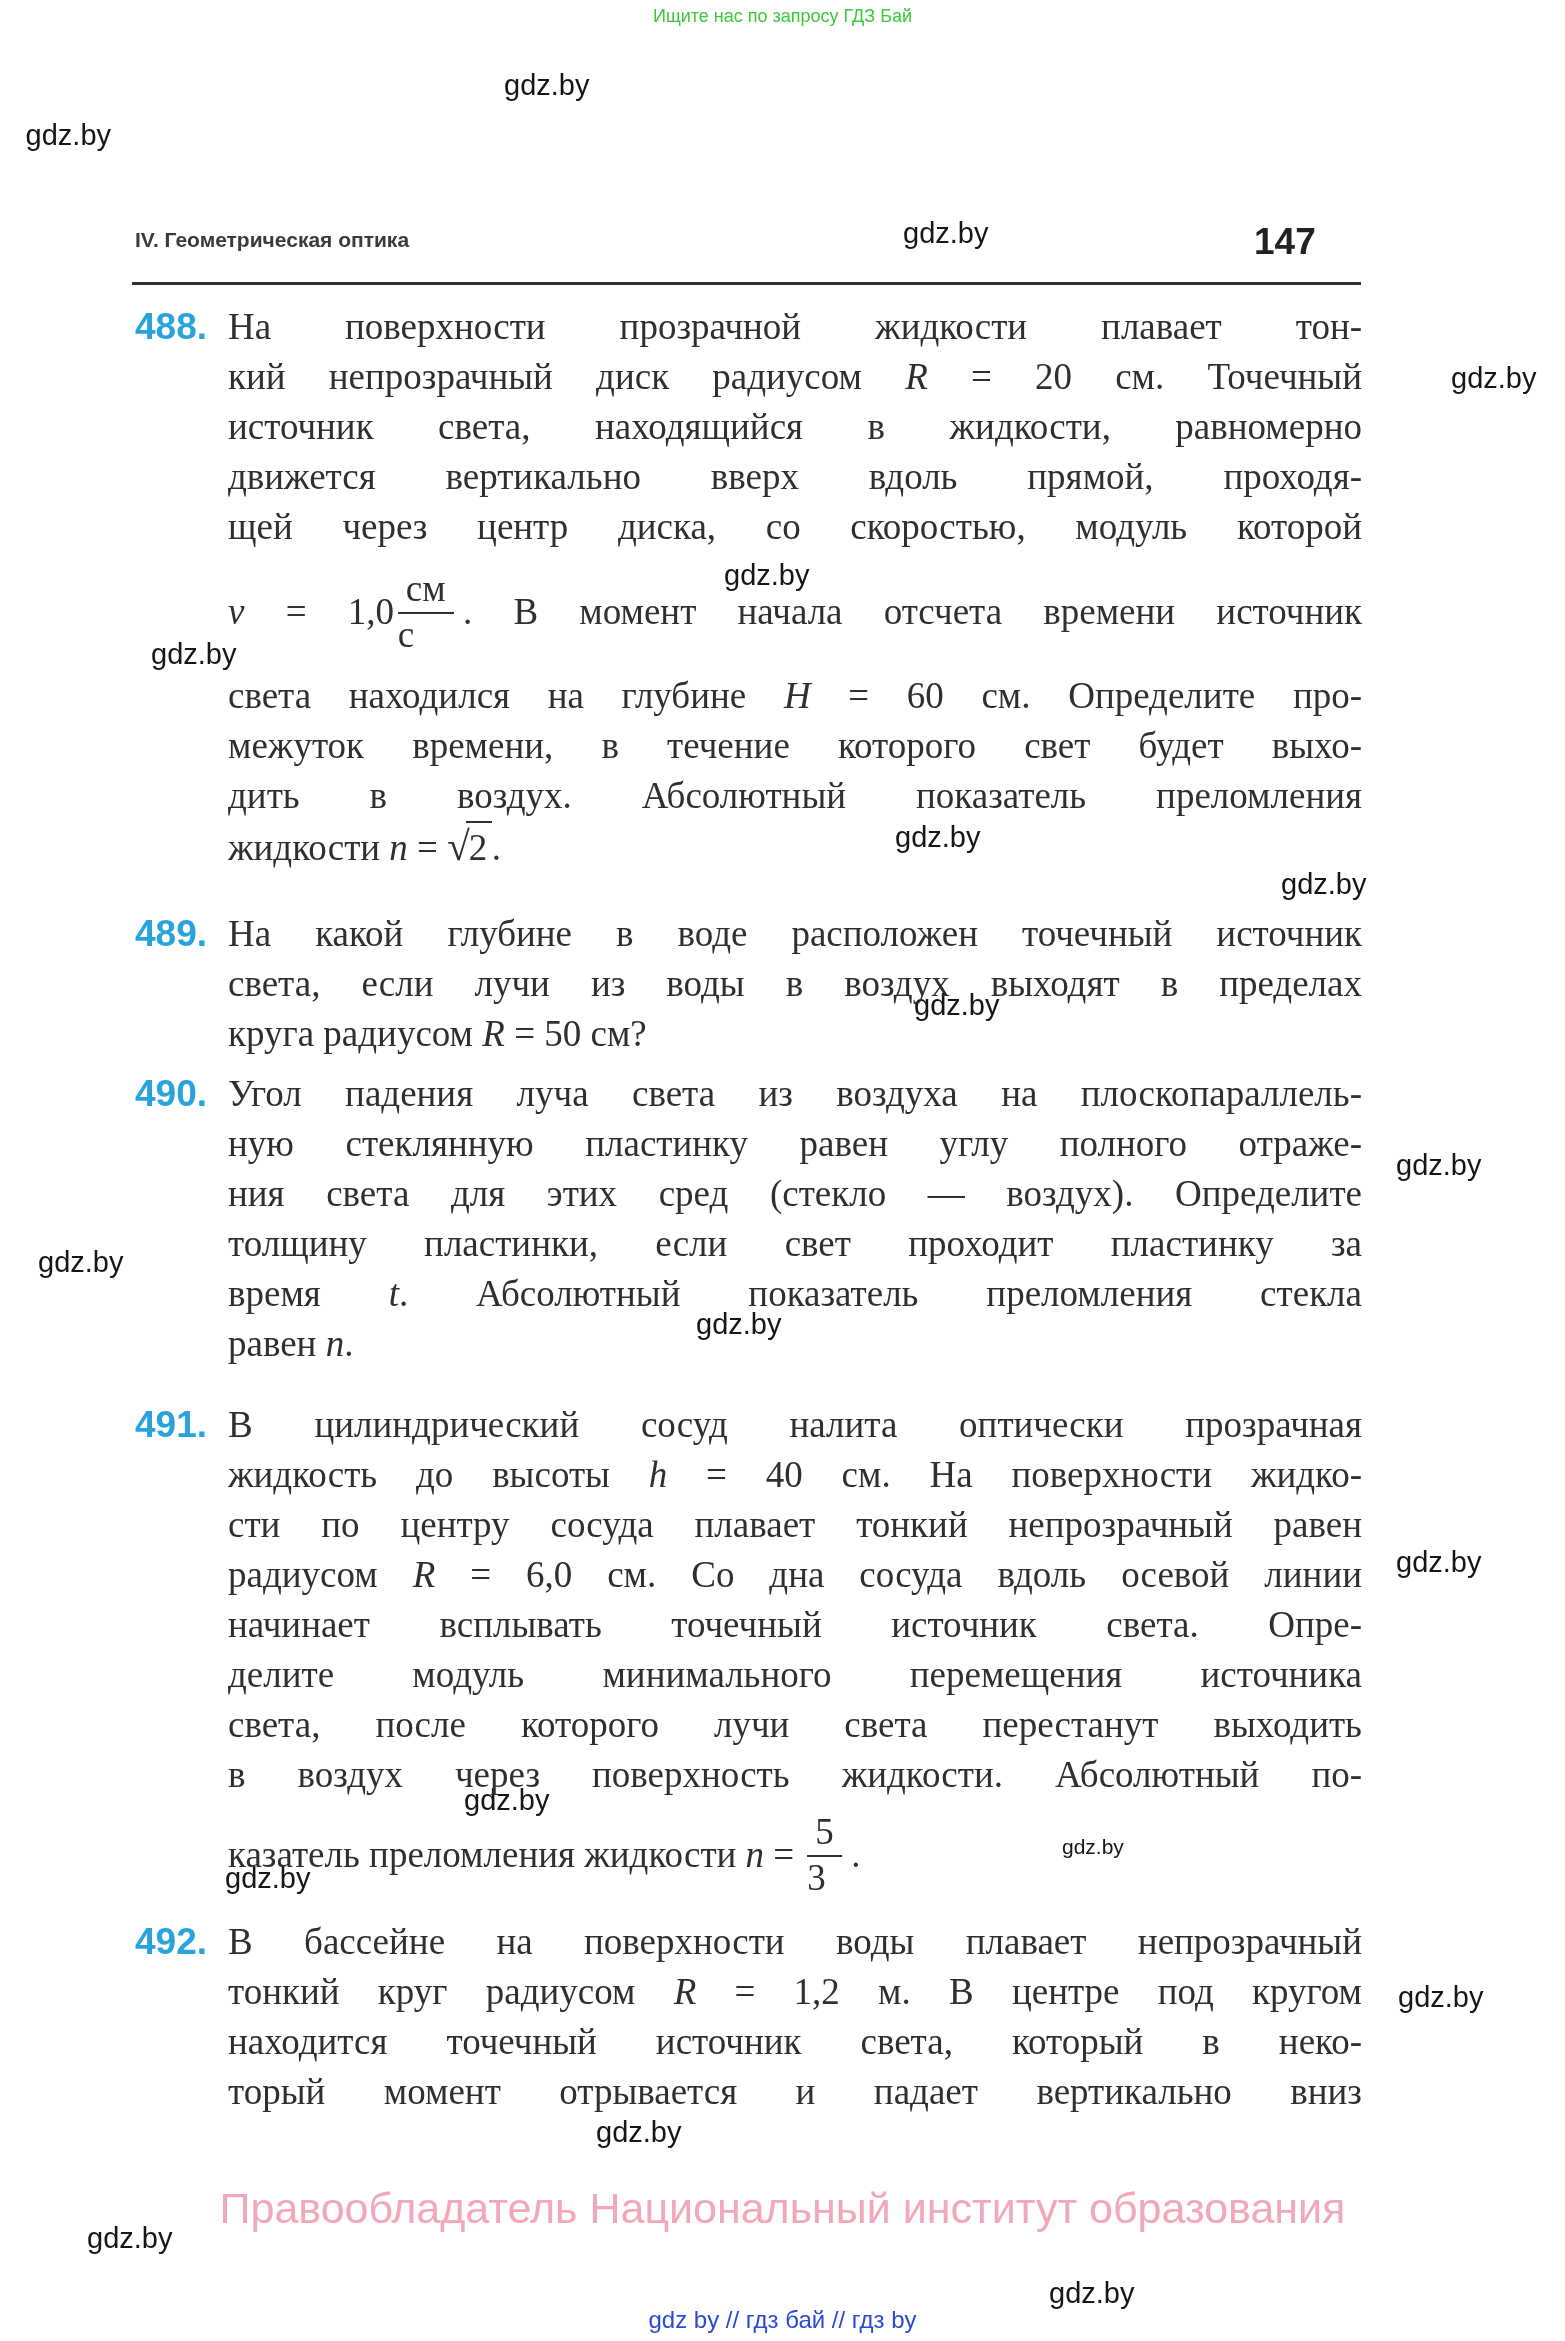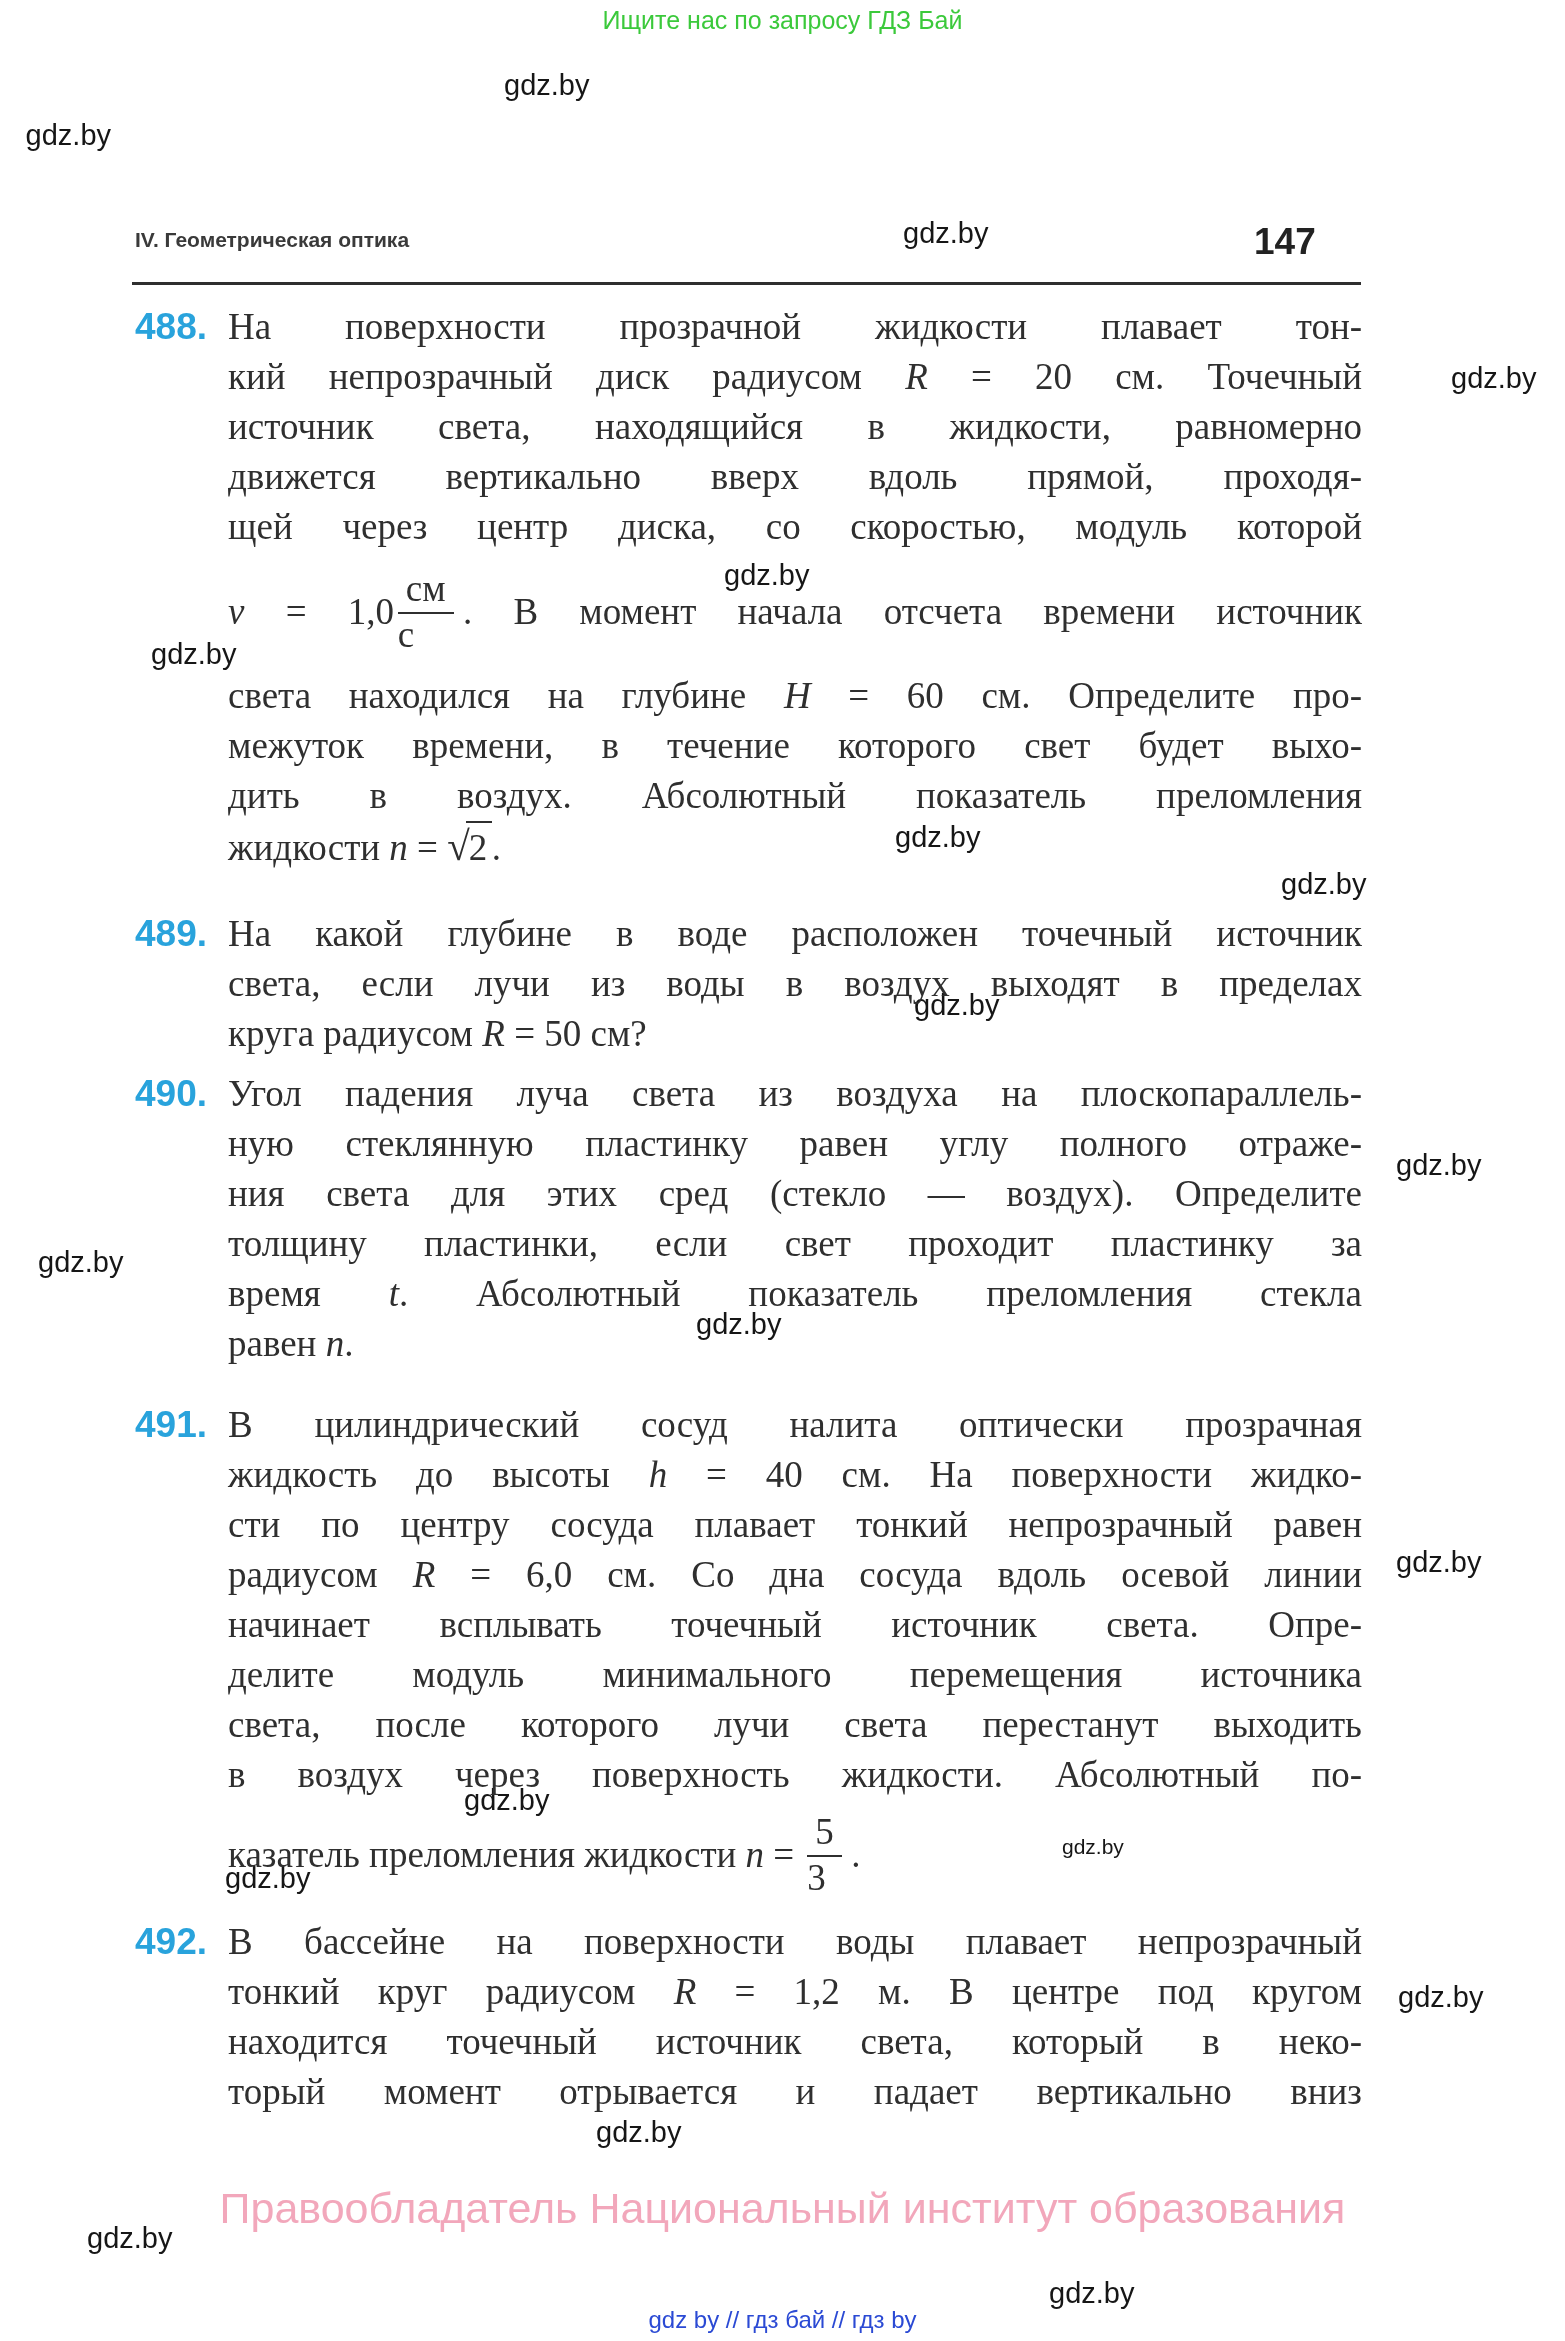--- a/index.html
+++ b/index.html
@@ -3,21 +3,21 @@
 <meta charset="utf-8">
 <style>
   html,body{margin:0;padding:0;}
   body{
     width:1565px;height:2342px;position:relative;background:#ffffff;
     font-family:"Liberation Serif", serif;color:#2f2f2f;overflow:hidden;
   }
   .sans{font-family:"Liberation Sans", sans-serif;}
   .abs{position:absolute;white-space:nowrap;}
   .green-top{
-    left:50%;transform:translateX(-50%);top:5.5px;font-size:25px;color:#3bc93b;
+    left:50%;transform:translateX(-50%);top:5.5px;font-size:18px;color:#3bc93b;
     font-family:"Liberation Sans", sans-serif;
   }
   .wm{
     position:absolute;font-family:"Liberation Sans", sans-serif;
     font-size:29px;color:#161616;white-space:nowrap;
   }
   .wm.small{font-size:21px;}
   .chapter{left:135px;top:228px;font-size:21px;color:#3a3a3a;font-weight:bold;}
   .pagenum{left:1254px;top:221px;font-size:37px;font-weight:700;color:#222;}
   .divider{position:absolute;left:132px;top:282px;width:1229px;height:2.7px;background:#2f2f2f;}

